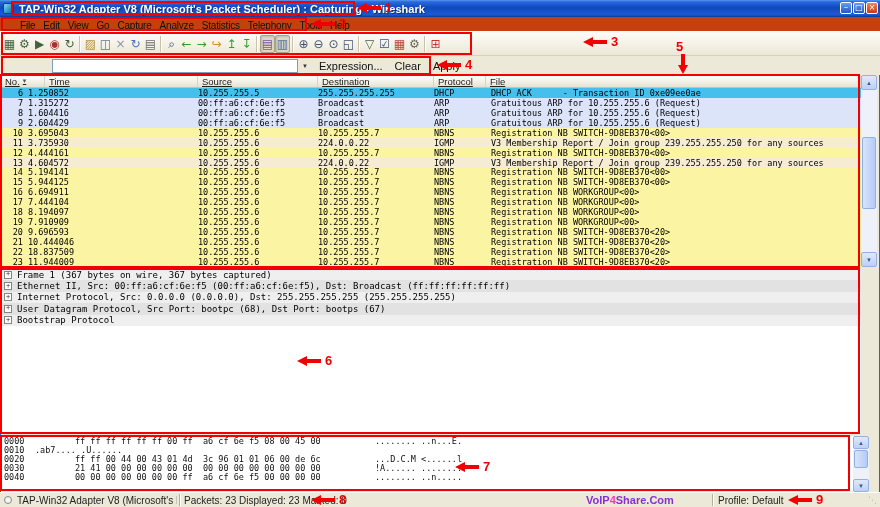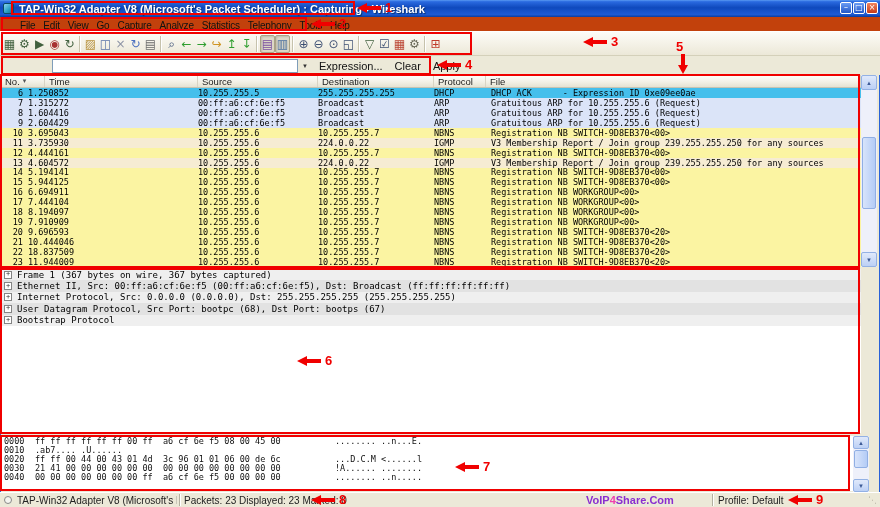--- a/index.html
+++ b/index.html
@@ -42,21 +42,21 @@
   .flabel{font-size:11px;color:#111;width:32px;padding-left:48px;}
   .finput{width:246px;height:14px;border:1px solid #7f9db9;background:#fff;
     font-size:10px;padding:0 2px;font-family:"Liberation Sans",sans-serif;}
   .fdd{width:14px;height:14px;display:flex;align-items:center;justify-content:center;
     font-size:6px;color:#333;border:1px solid transparent;}
   .fbtn{font-size:11px;color:#111;padding:1px 5px;margin-left:2px;white-space:nowrap;}
   
   .plist{position:absolute;left:1px;top:75px;width:860px;height:192px;background:#fff;overflow:hidden;}
   .phead{height:13px;display:flex;
     background:linear-gradient(180deg,#ffffff,#f2f0e5 60%,#e5e2d2);
-    border-bottom:1px solid #c6c3b2;font-size:9.5px;color:#222;}
+    border-bottom:1px solid #c6c3b2;font-size:9.5px;color:#222;text-decoration:underline;}
   .phcell{border-right:1px solid #d8d4c4;padding-left:4px;display:flex;align-items:center;
     white-space:nowrap;overflow:hidden;}
   .sortglyph{font-size:7px;color:#555;margin-left:3px;}
   .prow{display:flex;height:9.944px;align-items:center;
     font-family:"DejaVu Sans Mono",monospace;font-size:8.5px;color:#000;white-space:pre;overflow:hidden;}
   .prow .c-no{width:22px;text-align:right;flex:0 0 auto;}
   .prow .c-time{width:175px;padding-left:5px;flex:0 0 auto;}
   .prow .c-src{width:120px;flex:0 0 auto;}
   .prow .c-dst{width:116px;flex:0 0 auto;}
   .prow .c-proto{width:52px;flex:0 0 auto;}
@@ -78,21 +78,21 @@
     font-family:"DejaVu Sans Mono",monospace;font-size:9px;color:#000;white-space:pre;}
   .drow.odd{background:#efefef;}
   .drow.even{background:#e2e2e2;}
   .dexp{width:8px;height:8px;border:1px solid #848484;background:#fff;margin-right:5px;
     display:flex;align-items:center;justify-content:center;font-size:7px;line-height:7px;color:#333;flex:0 0 auto;}
   
   .hpane{position:absolute;left:1px;top:436px;width:852px;height:55px;background:#fff;overflow:hidden;}
   .hrow{height:9.15px;display:flex;align-items:center;
     font-family:"DejaVu Sans Mono",monospace;font-size:8.5px;color:#111;white-space:pre;}
   .hoff{width:34px;padding-left:3px;flex:0 0 auto;}
-  .hbytes{width:300px;flex:0 0 auto;}
+  .hbytes{width:300px;flex:0 0 auto;margin-left:40px;}
   
   .sbar{position:absolute;left:0;top:492px;width:880px;height:15px;background:#ece9d8;
     border-top:1px solid #fff;font-size:10px;color:#222;}
   .expertdot{position:absolute;left:4px;top:3px;width:8px;height:8px;border-radius:50%;
     border:1px solid #888;background:#f5f5ef;}
   .ssiface{position:absolute;left:17px;top:2px;width:160px;white-space:nowrap;overflow:hidden;}
   .sdiv{position:absolute;top:1px;width:2px;height:12px;border-left:1px solid #b3b0a0;border-right:1px solid #fff;}
   .sspackets{position:absolute;left:184px;top:2px;white-space:nowrap;}
   .watermark{position:absolute;left:586px;top:1px;font-weight:bold;font-size:11px;white-space:nowrap;}
   .wm-p{color:var(--c-watermark_primary,#8a2fd0);}
@@ -259,21 +259,21 @@
           <span>Destination</span>
         </div>
         <div class="phcell" style="width: 52px; text-align: center;">
           <span>Protocol</span>
         </div>
         <div class="phcell" style="flex: 1 1 0%;">
           <span>File</span>
         </div>
       </div>
     <div id="prows">
-        <div class="prow sel"><span class="c-no">6</span><span class="c-time">1.250852</span><span class="c-src">10.255.255.5</span><span class="c-dst">255.255.255.255</span><span class="c-proto">DHCP</span><span class="c-info">DHCP ACK      - Expression ID 0xe09ee0ae</span></div>
+        <div class="prow sel"><span class="c-no">6</span><span class="c-time">1.250852</span><span class="c-src">10.255.255.5</span><span class="c-dst">255.255.255.255</span><span class="c-proto">DHCP</span><span class="c-info">DHCP ACK      - Transaction ID 0xe09ee0ae</span></div>
         <div class="prow arp"><span class="c-no">7</span><span class="c-time">1.315272</span><span class="c-src">00:ff:a6:cf:6e:f5</span><span class="c-dst">Broadcast</span><span class="c-proto">ARP</span><span class="c-info">Gratuitous ARP for 10.255.255.6 (Request)</span></div>
         <div class="prow arp"><span class="c-no">8</span><span class="c-time">1.604416</span><span class="c-src">00:ff:a6:cf:6e:f5</span><span class="c-dst">Broadcast</span><span class="c-proto">ARP</span><span class="c-info">Gratuitous ARP for 10.255.255.6 (Request)</span></div>
         <div class="prow arp"><span class="c-no">9</span><span class="c-time">2.604429</span><span class="c-src">00:ff:a6:cf:6e:f5</span><span class="c-dst">Broadcast</span><span class="c-proto">ARP</span><span class="c-info">Gratuitous ARP for 10.255.255.6 (Request)</span></div>
         <div class="prow nbns"><span class="c-no">10</span><span class="c-time">3.695043</span><span class="c-src">10.255.255.6</span><span class="c-dst">10.255.255.7</span><span class="c-proto">NBNS</span><span class="c-info">Registration NB SWITCH-9D8EB370&lt;00&gt;</span></div>
         <div class="prow igmp"><span class="c-no">11</span><span class="c-time">3.735930</span><span class="c-src">10.255.255.6</span><span class="c-dst">224.0.0.22</span><span class="c-proto">IGMP</span><span class="c-info">V3 Membership Report / Join group 239.255.255.250 for any sources</span></div>
         <div class="prow nbns"><span class="c-no">12</span><span class="c-time">4.444161</span><span class="c-src">10.255.255.6</span><span class="c-dst">10.255.255.7</span><span class="c-proto">NBNS</span><span class="c-info">Registration NB SWITCH-9D8EB370&lt;00&gt;</span></div>
         <div class="prow igmp"><span class="c-no">13</span><span class="c-time">4.604572</span><span class="c-src">10.255.255.6</span><span class="c-dst">224.0.0.22</span><span class="c-proto">IGMP</span><span class="c-info">V3 Membership Report / Join group 239.255.255.250 for any sources</span></div>
         <div class="prow nbns"><span class="c-no">14</span><span class="c-time">5.194141</span><span class="c-src">10.255.255.6</span><span class="c-dst">10.255.255.7</span><span class="c-proto">NBNS</span><span class="c-info">Registration NB SWITCH-9D8EB370&lt;00&gt;</span></div>
         <div class="prow nbns"><span class="c-no">15</span><span class="c-time">5.944125</span><span class="c-src">10.255.255.6</span><span class="c-dst">10.255.255.7</span><span class="c-proto">NBNS</span><span class="c-info">Registration NB SWITCH-9D8EB370&lt;00&gt;</span></div>
         <div class="prow nbns"><span class="c-no">16</span><span class="c-time">6.694911</span><span class="c-src">10.255.255.6</span><span class="c-dst">10.255.255.7</span><span class="c-proto">NBNS</span><span class="c-info">Registration NB WORKGROUP&lt;00&gt;</span></div>

